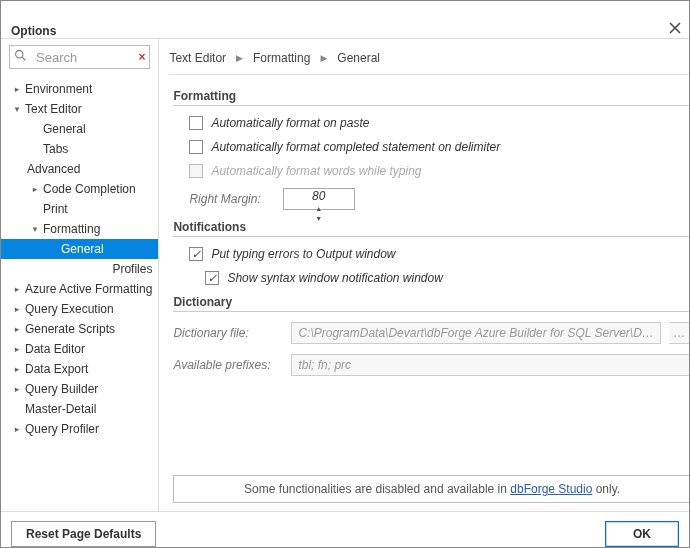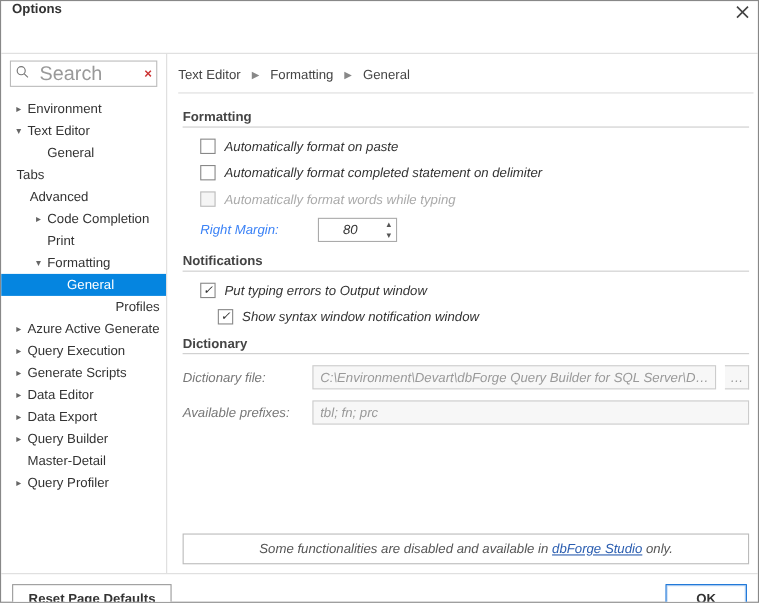--- a/index.html
+++ b/index.html
@@ -7,24 +7,24 @@
   body {
     font-family: "Segoe UI", Tahoma, Arial, sans-serif;
     font-size: 12px;
     color: #333;
     background: #fff;
     width: 690px;
     height: 548px;
     border: 1px solid #888;
   }
   .titlebar {
-    height: 48px;
+    height: 38px;
     padding: 0 4px 0 10px;
     display: flex;
-    align-items: flex-start;
+    align-items: flex-end;
     border-bottom: 1px solid #ddd;
   }
   .titlebar .title {
     font-weight: 600;
     flex: 1;
   }
   .titlebar .close {
     width: 20px; height: 20px;
     display: flex; align-items: center; justify-content: center;
     cursor: pointer;
@@ -51,21 +51,21 @@
     display: flex;
     align-items: center;
     padding: 0 22px 0 24px;
     background: #fff;
   }
   .search .mag {
     position: absolute; left: 4px; top: 50%; transform: translateY(-50%);
     color: #666;
   }
   .search input {
-    border: none; outline: none; width: 100%; font-size: 18px;
+    border: none; outline: none; width: 100%; font-size: 13px;
     color: #333; background: transparent;
   }
   .search input::placeholder { color: #999; }
   .search .clear {
     position: absolute; right: 4px; top: 50%; transform: translateY(-50%);
     color: #c33; font-weight: bold; cursor: pointer;
   }
   .tree {
     flex: 1;
     overflow-y: auto;
@@ -134,21 +134,21 @@
     background: #fff;
     font-size: 11px; line-height: 1;
     color: #333;
   }
   .chk.disabled { border-color: #bbb; background: #f5f5f5; color: #bbb; }
   .lbl.disabled { color: #aaa; }
   .form-label { color: #777; width: 110px; }
   .spin {
     border: 1px solid #aaa;
     height: 22px; width: 72px;
-    display: flex; align-items: center;
+    display: flex; align-items: center; flex-direction: column;
   }
   .spin .val { flex: 1; text-align: center; }
   .spin .btns { width: 14px; display:flex; flex-direction:column; font-size:7px; line-height:1; color:#555;}
   .spin .btns span { height: 10px; display:flex; align-items:center; justify-content:center; cursor:pointer;}
   .ro-input {
     flex: 1;
     border: 1px solid #ccc;
     background: #f7f7f7;
     color: #999;
     height: 22px;
@@ -161,21 +161,20 @@
     border: 1px solid #ccc; border-left: none;
     background: #f7f7f7; color: #999;
     display:flex;align-items:center;justify-content:center;
   }
   .banner {
     margin: 4px 14px 8px 14px;
     border: 1px solid #bbb;
     padding: 6px;
     text-align: center;
     color: #555;
-    font-style: italic;
   }
   .banner a { color: #2a5db0; text-decoration: underline; cursor: pointer;}
   
   .footer {
     height: 45px;
     border-top: 1px solid #ddd;
     display: flex;
     align-items: center;
     padding: 0 10px;
     gap: 8px;
@@ -227,21 +226,21 @@
           <span>Environment</span>
         </div>
         <div class="node" style="padding-left: 10px;">
           <span class="tw">▾</span>
           <span>Text Editor</span>
         </div>
         <div class="node" style="padding-left: 28px;">
           <span class="tw"></span>
           <span>General</span>
         </div>
-        <div class="node" style="">
+        <div class="node" style="padding-left: 28px;">
           <span class="tw"></span>
           <span>Tabs</span>
         </div>
         <div class="node" style="padding-left: 12px;">
           <span class="tw"></span>
           <span>Advanced</span>
         </div>
         <div class="node" style="padding-left: 28px;">
           <span class="tw">▸</span>
           <span>Code Completion</span>
@@ -257,21 +256,21 @@
         <div class="node selected" style="padding-left: 46px;">
           <span class="tw"></span>
           <span>General</span>
         </div>
         <div class="node" style="padding-left: 46px; justify-content: flex-end;">
           <span class="tw"></span>
           <span>Profiles</span>
         </div>
         <div class="node" style="padding-left: 10px;">
           <span class="tw">▸</span>
-          <span>Azure Active Generate</span>
+          <span>Azure Active Formatting</span>
         </div>
         <div class="node" style="padding-left: 10px;">
           <span class="tw">▸</span>
           <span>Query Execution</span>
         </div>
         <div class="node" style="padding-left: 10px;">
           <span class="tw">▸</span>
           <span>Generate Scripts</span>
         </div>
         <div class="node" style="padding-left: 10px;">
@@ -316,21 +315,21 @@
       </div>
       <div class="row indent1">
         <span class="chk" id="chk-auto_delimiter"></span>
         <span class="lbl">Automatically format completed statement on delimiter</span>
       </div>
       <div class="row indent1">
         <span class="chk disabled" id="chk-auto_typing"></span>
         <span class="lbl disabled">Automatically format words while typing</span>
       </div>
       <div class="row indent1">
-        <span class="form-label" style="width:auto;margin-right:28px;color:#3b82f6">Right Margin:</span>
+        <span class="form-label" style="width:auto;margin-right:14px;color:#737373">Right Margin:</span>
         <span class="spin">
           <span class="val">80</span>
           <span class="btns">
             <span>▲</span>
             <span>▼</span>
           </span>
         </span>
       </div>
 
       <div class="group-title">Notifications</div>
@@ -339,21 +338,21 @@
         <span class="lbl">Put typing errors to Output window</span>
       </div>
       <div class="row indent2">
         <span class="chk" id="chk-syntax_popup">✓</span>
         <span class="lbl">Show syntax window notification window</span>
       </div>
 
       <div class="group-title">Dictionary</div>
       <div class="row" style="">
         <span class="form-label">Dictionary file:</span>
-        <span class="ro-input">C:\Environment\Devart\dbForge Query Builder for SQL Server\D…</span>
+        <span class="ro-input">C:\ProgramData\Devart\dbForge Azure Builder for SQL Server\D…</span>
         <span class="ellipsis-btn">…</span>
       </div>
       <div class="row" style="margin-top:10px">
         <span class="form-label">Available prefixes:</span>
         <span class="ro-input">tbl; fn; prc</span>
       </div>
     </div>
 
     <div class="banner">
       <span>Some functionalities are disabled and available in </span><a>dbForge Studio</a><span> only.</span>

